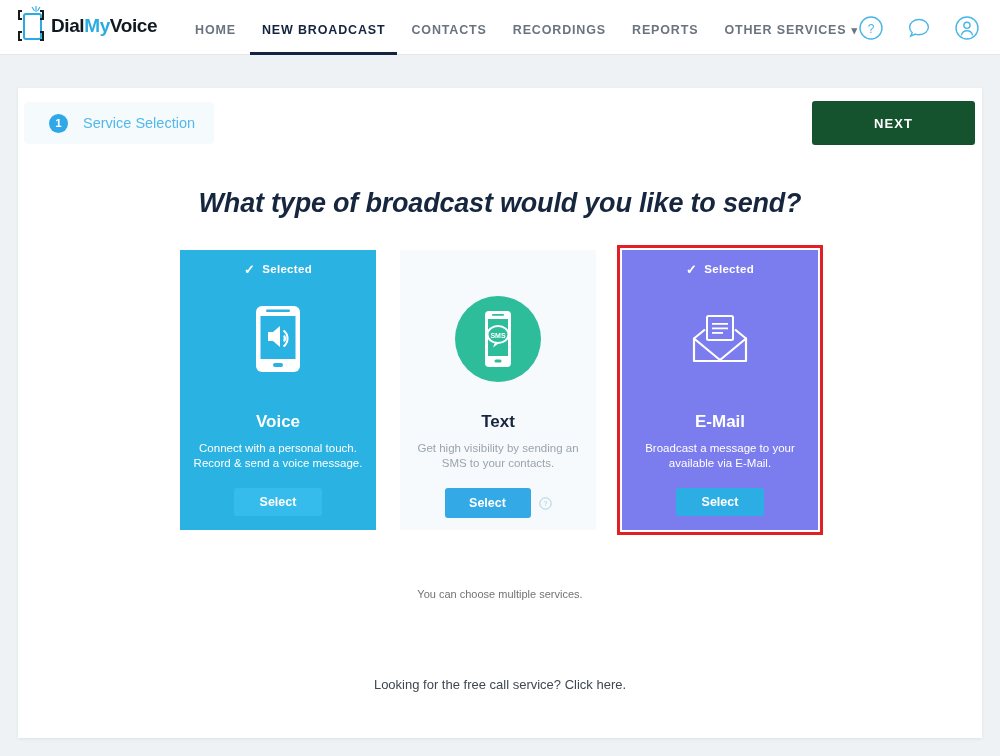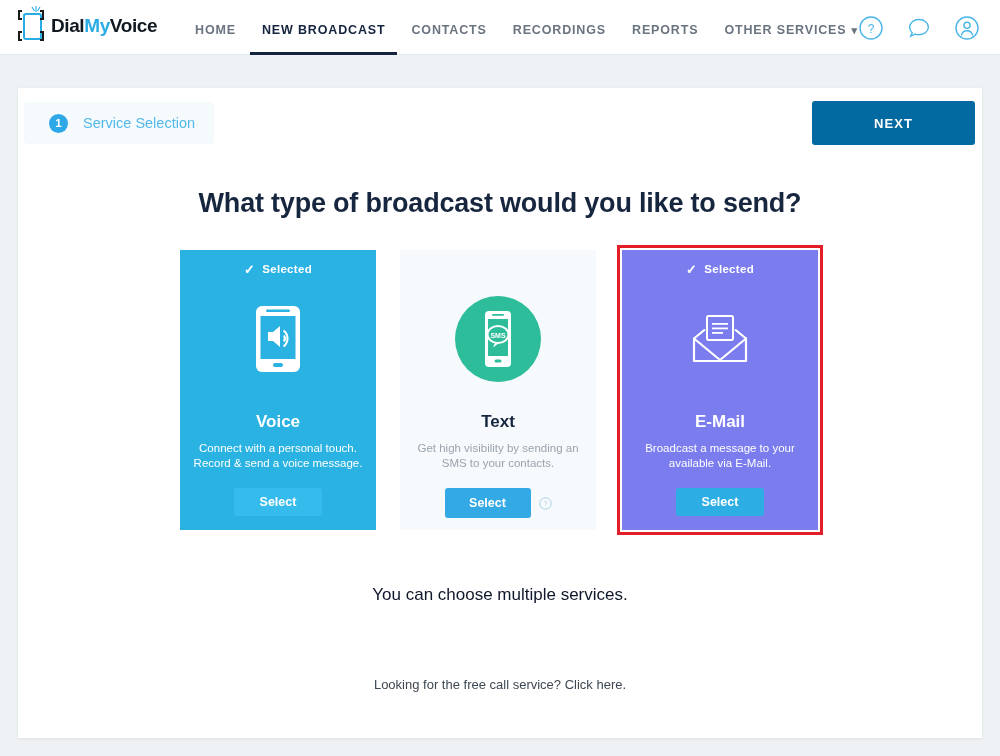--- a/index.html
+++ b/index.html
@@ -72,30 +72,31 @@
     width: 19px; height: 19px; border-radius: 50%;
     background: #2fa8e8; color: #ffffff;
     font-size: 11.5px; font-weight: bold;
     display: flex; align-items: center; justify-content: center;
   }
   .step-label { margin-left: 15px; font-size: 14.5px; color: #53b8ea; }
 
   .next-btn {
     position: absolute; right: 7px; top: 13px;
     width: 163px; height: 44px;
-    background: #0369a1; border: none; border-radius: 3px;
+    background: #14532d; border: none; border-radius: 3px;
     color: #ffffff; font-size: 13px; font-weight: bold; letter-spacing: 1.1px;
     cursor: pointer; font-family: "Liberation Sans", sans-serif;
   }
 
   .headline {
     position: absolute; left: 0; right: 0; top: 100px;
     text-align: center;
     font-size: 27px; font-weight: bold; color: #17263f;
     letter-spacing: -0.2px;
+    font-style: italic;
   }
 
   
   .cards { position: absolute; left: 0; top: 162px; width: 964px; height: 290px; }
 
   .card {
     position: absolute; top: 0; width: 196px; height: 280px;
     display: flex; flex-direction: column; align-items: center;
     cursor: pointer;
   }
@@ -134,21 +135,21 @@
   }
   .card-voice .select-btn { background: #36bcec; }
   .card-text  .select-btn { background: #33a9e5; width: 86px; height: 30px; }
   .card-email .select-btn { background: #2cade4; }
   .help-mini { width: 13px; height: 13px; color: #a9cfe2; cursor: pointer; }
   .help-mini svg { display: block; }
 
   
   .note {
     position: absolute; left: 0; right: 0; top: 497px;
-    text-align: center; font-size: 17px; line-height: 19px; color: #0f172a;
+    text-align: center; font-size: 11px; line-height: 19px; color: #737373;
   }
   .freecall {
     position: absolute; left: 0; right: 0; top: 589px;
     text-align: center; font-size: 13px; color: #3d4852; cursor: pointer;
   }
 </style>
 </head>
 <body>
 
 <div class="topbar">

